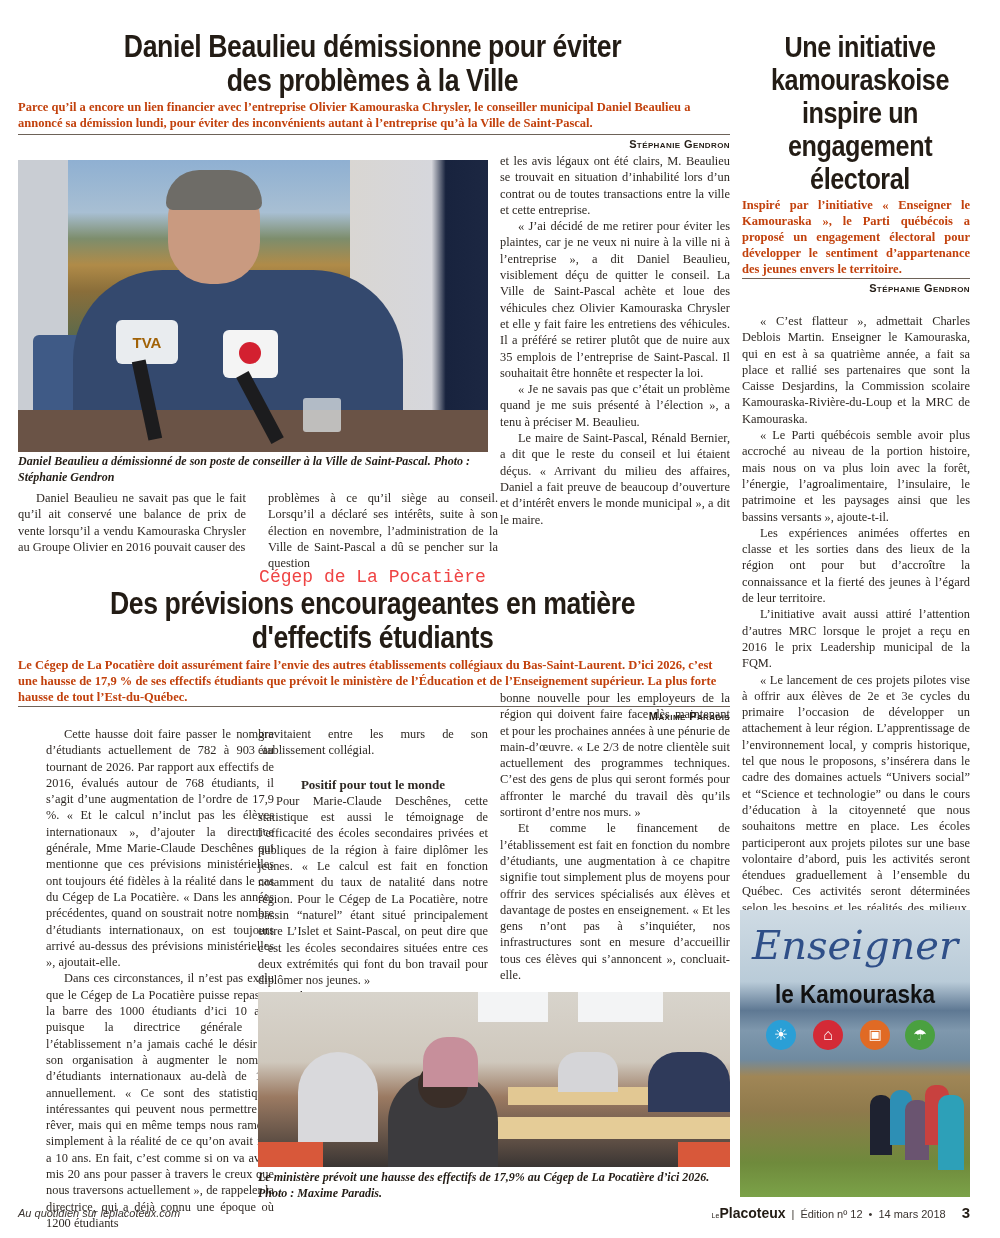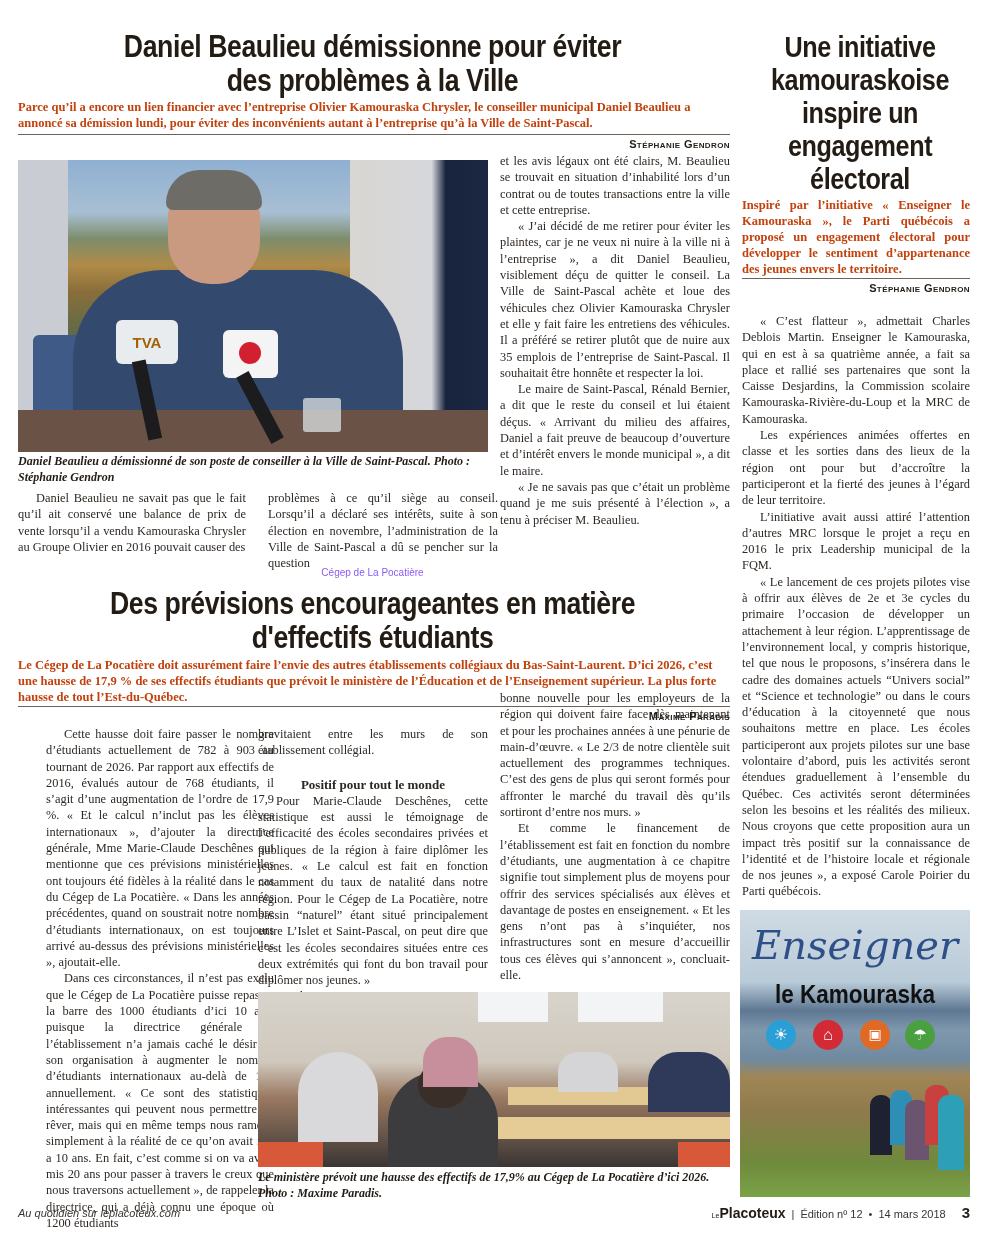--- a/index.html
+++ b/index.html
@@ -1,21 +1,21 @@
 <!DOCTYPE html>
 <html><head>
 <meta charset="utf-8">
 <style>
   html, body { margin: 0; padding: 0; background: #ffffff; }
   body { width: 1000px; height: 1238px; position: relative; overflow: hidden; color: #2a2420; }
   .abs { position: absolute; }
   .headline { font-family: "Liberation Sans", sans-serif; font-weight: bold; color: #231c15; text-align: center; letter-spacing: -0.5px; }
   .h1 { font-size: 31px; line-height: 34px; transform: scaleX(0.86); transform-origin: center top; }
   .h-side { font-size: 30px; line-height: 33px; transform: scaleX(0.84); transform-origin: center top; }
-  .kicker { font-family: Liberation Sans, sans-serif; font-size: 10px; text-align: center; color: #8b5cf6; }
+  .kicker { font-family: Liberation Mono, monospace; font-size: 18px; text-align: center; color: #ef4444; }
   .lede { font-family: "Liberation Serif", serif; font-weight: bold; font-size: 12.5px; line-height: 16px; color: #c2410c; }
   .rule { height: 0; border-top: 1.5px solid #6d6258; }
   .byline { font-family: "Liberation Sans", sans-serif; font-weight: bold; font-size: 11px; text-align: right; font-variant: small-caps; letter-spacing: 0.4px; color: #231c15; }
   .body { font-family: "Liberation Serif", serif; font-size: 12.4px; line-height: 16.3px; text-align: justify; color: #2e2823; hyphens: auto; }
   .body p { margin: 0; text-indent: 18px; }
   .body p.noindent { text-indent: 0; }
   .subhead { font-family: "Liberation Serif", serif; font-weight: bold; font-size: 13px; text-align: center; margin: 18px 0 0 0; }
   .caption { font-family: "Liberation Serif", serif; font-style: italic; font-weight: bold; font-size: 12px; line-height: 15.5px; color: #231c15; }
   .photo { overflow: hidden; }
   .footer-left { font-family: "Liberation Sans", sans-serif; font-style: italic; font-size: 11px; color: #3a3430; }
@@ -64,22 +64,22 @@
 
 <div class="abs body" style="left:18px; top:490px; width:228px;">
   <p>Daniel Beaulieu ne savait pas que le fait qu’il ait conservé une balance de prix de vente lorsqu’il a vendu Kamouraska Chrysler au Groupe Olivier en 2016 pouvait causer des</p>
 </div>
 <div class="abs body" style="left:258px; top:490px; width:230px;margin-left:10px;">
   <p class="noindent">problèmes à ce qu’il siège au conseil. Lorsqu’il a déclaré ses intérêts, suite à son élection en novembre, l’administration de la Ville de Saint-Pascal a dû se pencher sur la question</p>
 </div>
 <div class="abs body" style="left:500px; top:153px; width:230px;">
   <p class="noindent">et les avis légaux ont été clairs, M. Beaulieu se trouvait en situation d’inhabilité lors d’un contrat ou de toutes transactions entre la ville et cette entreprise.</p>
   <p>« J’ai décidé de me retirer pour éviter les plaintes, car je ne veux ni nuire à la ville ni à l’entreprise », a dit Daniel Beaulieu, visiblement déçu de quitter le conseil. La Ville de Saint-Pascal achète et loue des véhicules chez Olivier Kamouraska Chrysler et elle y fait faire les entretiens des véhicules. Il a préféré se retirer plutôt que de nuire aux 35 emplois de l’entreprise de Saint-Pascal. Il souhaitait être honnête et respecter la loi.</p>
+  <p>« Je ne savais pas que c’était un problème quand je me suis présenté à l’élection », a tenu à préciser M. Beaulieu.</p>
   <p>Le maire de Saint-Pascal, Rénald Bernier, a dit que le reste du conseil et lui étaient déçus. « Arrivant du milieu des affaires, Daniel a fait preuve de beaucoup d’ouverture et d’intérêt envers le monde municipal », a dit le maire.</p>
-  <p>« Je ne savais pas que c’était un problème quand je me suis présenté à l’élection », a tenu à préciser M. Beaulieu.</p>
 </div>
 
 <div class="abs kicker" style="left:15px; top:567px; width:715px;">Cégep de La Pocatière</div>
 <div class="abs headline h1" style="left:15px; top:587px; width:715px;">
   <div>Des prévisions encourageantes en matière</div>
   <div>d'effectifs étudiants</div>
 </div>
 <div class="abs lede" style="left:18px; top:657px; width:712px;">Le Cégep de La Pocatière doit assurément faire l’envie des autres établissements collégiaux du Bas-Saint-Laurent. D’ici 2026, c’est une hausse de 17,9 % de ses effectifs étudiants que prévoit le ministère de l’Éducation et de l’Enseignement supérieur. La plus forte hausse de tout l’Est-du-Québec.</div>
 <div class="abs rule" style="left:18px; top:706px; width:712px;"></div>
 <div class="abs byline" style="left:18px; top:710px; width:712px;">Maxime Paradis</div>
@@ -122,21 +122,22 @@
   <div>inspire un</div>
   <div>engagement</div>
   <div>électoral</div>
 </div>
 <div class="abs lede" style="left:742px; top:197px; width:228px; text-align:justify;">Inspiré par l’initiative « Enseigner le Kamouraska », le Parti québécois a proposé un engagement électoral pour développer le sentiment d’appartenance des jeunes envers le territoire.</div>
 <div class="abs rule" style="left:742px; top:278px; width:228px;"></div>
 <div class="abs byline" style="left:742px; top:282px; width:228px;">Stéphanie Gendron</div>
 
 <div class="abs body" style="left:742px; top:313px; width:228px;">
   <p>« C’est flatteur », admettait Charles Deblois Martin. Enseigner le Kamouraska, qui en est à sa quatrième année, a fait sa place et rallié ses partenaires que sont la Caisse Desjardins, la Commission scolaire Kamouraska-Rivière-du-Loup et la MRC de Kamouraska.</p>
-  <p>Les expériences animées offertes en classe et les sorties dans des lieux de la région ont pour but d’accroître la participeront et la fierté des jeunes à l’égard de leur territoire.</p>
+  <p>« Le Parti québécois semble avoir plus accroché au niveau de la portion histoire, mais nous on va plus loin avec la forêt, l’énergie, l’agroalimentaire, l’insulaire, le patrimoine et les paysages ainsi que les bassins versants », ajoute-t-il.</p>
+  <p>Les expériences animées offertes en classe et les sorties dans des lieux de la région ont pour but d’accroître la connaissance et la fierté des jeunes à l’égard de leur territoire.</p>
   <p>L’initiative avait aussi attiré l’attention d’autres MRC lorsque le projet a reçu en 2016 le prix Leadership municipal de la FQM.</p>
   <p>« Le lancement de ces projets pilotes vise à offrir aux élèves de 2e et 3e cycles du primaire l’occasion de développer un attachement à leur région. L’apprentissage de l’environnement local, y compris historique, tel que nous le proposons, s’insérera dans le cadre des domaines actuels “Univers social” et “Science et technologie” ou dans le cours d’éducation à la citoyenneté que nous souhaitons mettre en place. Les écoles participeront aux projets pilotes sur une base volontaire d’abord, puis les activités seront étendues graduellement à l’ensemble du Québec. Ces activités seront déterminées selon les besoins et les réalités des milieux. Nous croyons que cette proposition aura un impact très positif sur la connaissance de l’identité et de l’histoire locale et régionale de nos jeunes », a exposé Carole Poirier du Parti québécois.</p>
 </div>
 
 <div class="abs photo" style="left:740px; top:910px; width:230px; height:287px; background: linear-gradient(180deg,#cfdbe4 0%,#b9cbd8 25%,#5e7893 35%,#7f98ad 42%,#6f8aa0 52%,#a08656 58%,#8f7a4c 70%,#6f8a3c 88%,#7ba248 100%);">
   <div class="abs" style="left:0; top:12px; width:230px; text-align:center; font-family:'DejaVu Serif',serif; font-style:italic; font-size:40px; color:#2f4f88;">Enseigner</div>
   <div class="abs" style="left:0; top:70px; width:230px; text-align:center; font-family:'Liberation Sans',sans-serif; font-weight:bold; font-size:25px; color:#111; transform:scaleX(0.9);">le Kamouraska</div>
   <div class="abs" style="left:26px; top:110px; width:30px; height:30px; border-radius:50%; background:#2a9fd6; color:#fff; text-align:center; line-height:30px; font-size:16px;">☀</div>
   <div class="abs" style="left:73px; top:110px; width:30px; height:30px; border-radius:50%; background:#d42a36; color:#fff; text-align:center; line-height:30px; font-size:16px;">⌂</div>
   <div class="abs" style="left:120px; top:110px; width:30px; height:30px; border-radius:50%; background:#e06a24; color:#fff; text-align:center; line-height:30px; font-size:14px;">▣</div>

